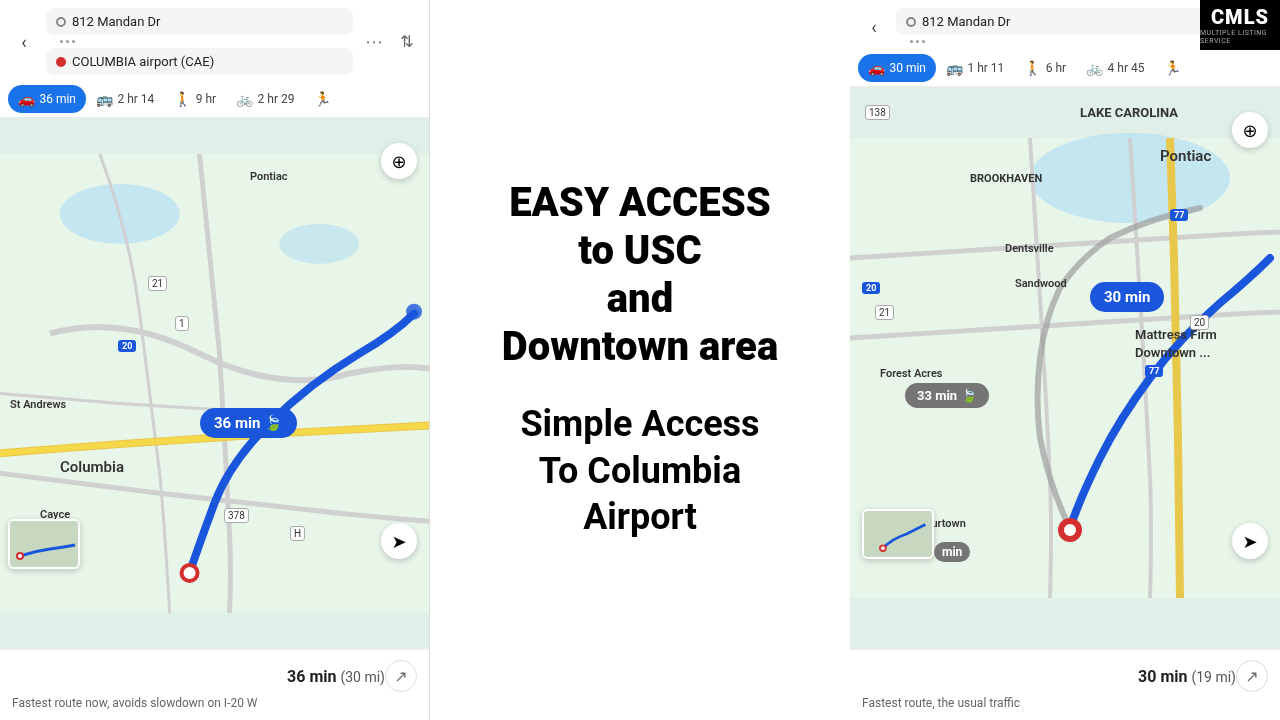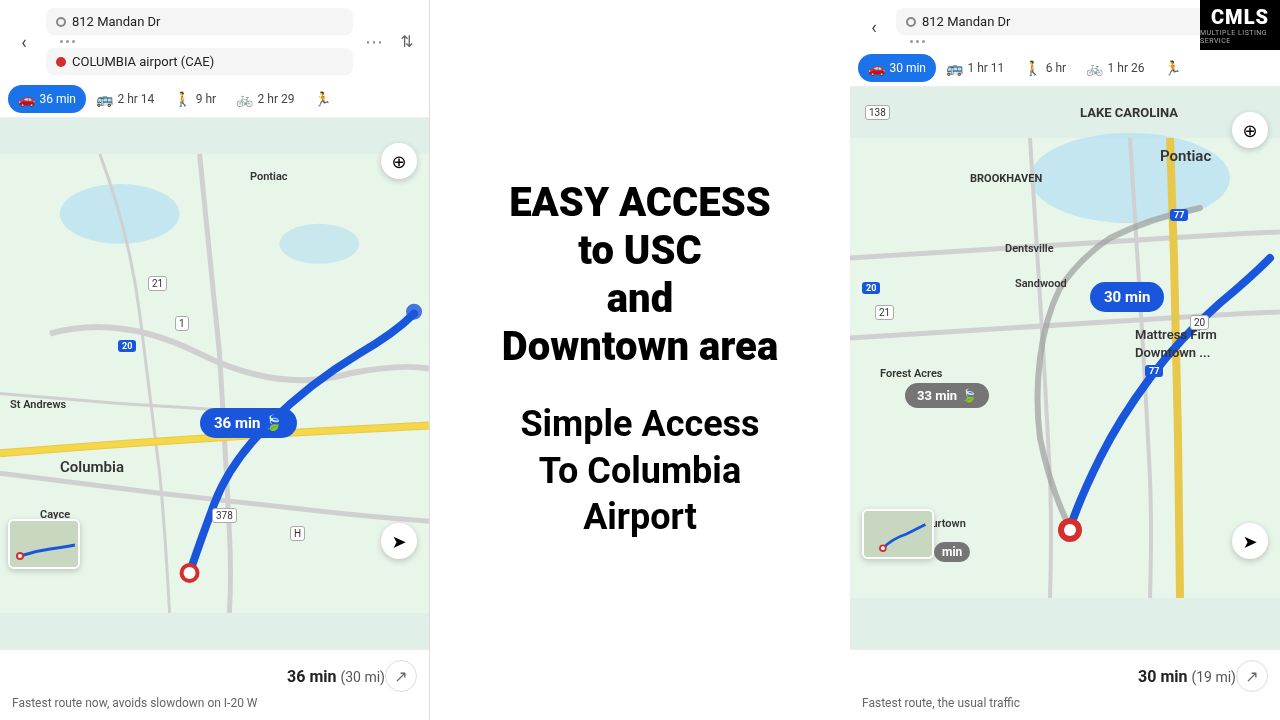--- a/index.html
+++ b/index.html
@@ -492,21 +492,21 @@
     
     <div class="place-label" style="top:52px;left:250px;">Pontiac</div>
     <div class="place-label-large" style="top:340px;left:60px;">Columbia</div>
     <div class="place-label" style="top:390px;left:40px;">Cayce</div>
     <div class="place-label" style="top:280px;left:10px;">St Andrews</div>
 
     
     <div class="road-label" style="top:158px;left:148px;">21</div>
     <div class="road-label" style="top:198px;left:175px;">1</div>
     <div class="interstate-shield" style="top:222px;left:118px;">20</div>
-    <div class="road-label" style="top:390px;left:212px;">378</div>
+    <div class="road-label" style="top:390px;left:224px;">378</div>
     <div class="road-label" style="top:418px;left:12px;">26</div>
     <div class="road-label" style="top:408px;left:290px;">H</div>
 
     
     <div class="route-badge route-badge-left">
       <span>36 min</span>
       <span>🍃</span>
     </div>
 
     
@@ -591,21 +591,21 @@
     <div class="transport-tab">
       <span class="tab-icon">🚌</span>
       <span>1 hr 11</span>
     </div>
     <div class="transport-tab">
       <span class="tab-icon">🚶</span>
       <span>6 hr</span>
     </div>
     <div class="transport-tab">
       <span class="tab-icon">🚲</span>
-      <span>1 hr 26</span>
+      <span>4 hr 45</span>
     </div>
     <div class="transport-tab">
       <span class="tab-icon">🏃</span>
     </div>
   </div>
 
   <div class="map-area map-bg-light">
     <svg class="map-svg" viewBox="0 0 430 460">
       <rect width="430" height="460" fill="#e8f5e9"></rect>
 

